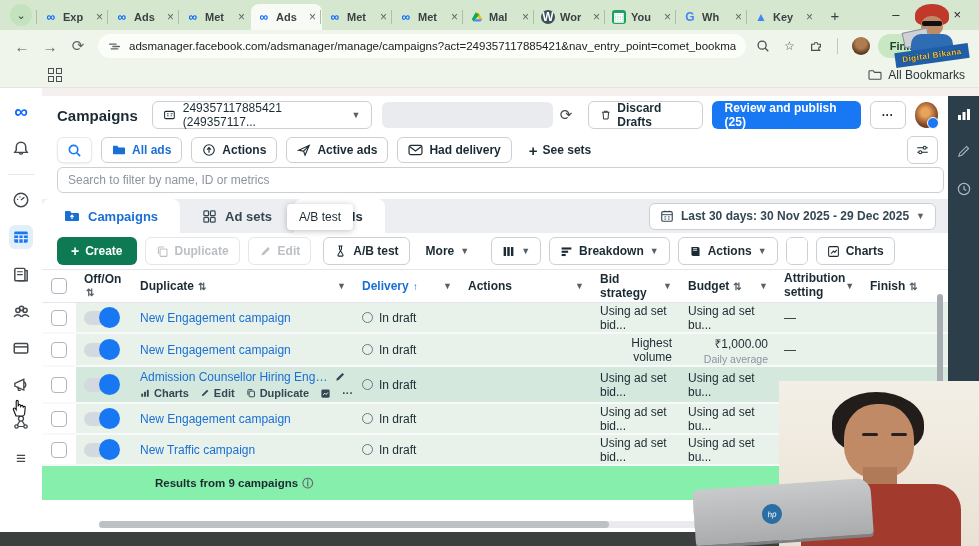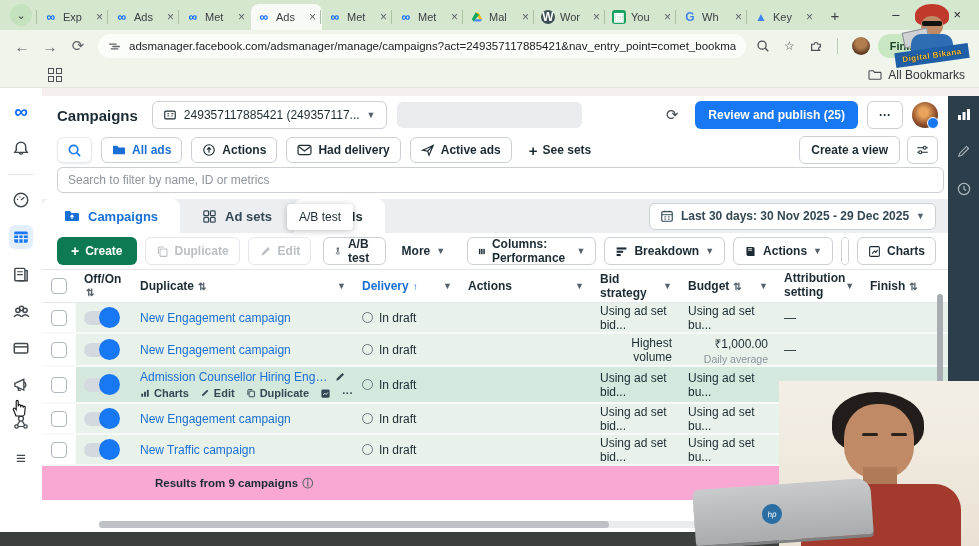--- a/index.html
+++ b/index.html
@@ -13,21 +13,21 @@
   .tab { display:flex; align-items:center; gap:5px; width:71px; height:26px; padding:0 6px; border-radius:8px 8px 0 0; color:#3c4043; position:relative; }
   .tab:not(.active):before { content:""; position:absolute; left:-2px; top:6px; height:14px; width:1px; background:#a9c2a3; }
   .tab.active { background:#f8faf5; }
   .tab .fav { width:14px; height:14px; display:flex; align-items:center; justify-content:center; font-weight:bold; font-size:12px; flex:none; }
   .fav-meta { color:#0866ff; }
   .fav-wp { background:#3a4e56; color:#fff; border-radius:50%; font-size:9px; }
   .fav-sheets { background:#1aa260; color:#fff; border-radius:3px; font-size:9px; }
   .fav-google { color:#4285f4; font-size:12px; }
   .fav-key { color:#4285f4; font-size:10px; }
   .fav-drive { font-size:10px; }
-  .tab .tlabel { flex:1; overflow:hidden; white-space:nowrap; font-size:11px; }
+  .tab .tlabel { flex:1; overflow:hidden; white-space:nowrap; font-size:11px;font-weight:bold; }
   .tab .tclose { font-size:12px; color:#5f6368; }
   .newtab { width:24px; height:24px; display:flex; align-items:center; justify-content:center; color:#3c4043; font-size:15px; margin:0 0 3px 4px; }
   .wincontrols { margin-left:auto; display:flex; align-items:center; gap:22px; padding:0 18px 8px 0; color:#202124; font-size:13px; }
   .winbox { width:10px; height:10px; border:1.2px solid #202124; border-radius:2px; }
 
   .toolbar { position:absolute; left:0; top:30px; width:979px; height:32px; background:#eff5ea; display:flex; align-items:center; }
   .navbtn { width:28px; height:28px; display:flex; align-items:center; justify-content:center; color:#5f6368; font-size:15px; }
   .urlpill { display:flex; align-items:center; gap:8px; height:24px; background:#fbfdf8; border-radius:12px; flex:0 0 648px; margin-left:6px; padding:0 10px; color:#202124; overflow:hidden; }
   .urlpill .url { white-space:nowrap; overflow:hidden; font-size:11.5px; }
   .tbicons { display:flex; align-items:center; gap:14px; margin-left:10px; color:#4a4f54; }
@@ -114,21 +114,21 @@
   .toggle:after { content:""; position:absolute; right:-2px; top:-4px; width:21px; height:21px; border-radius:50%; background:#1877f2; }
   .camplink { color:#1a6fd4; font-size:12px; overflow:hidden; white-space:nowrap; text-overflow:ellipsis; }
   .draftdot { width:11px; height:11px; border:1.5px solid #6b7880; border-radius:50%; margin-right:6px; flex:none; }
   .num { justify-content:flex-end; text-align:right; }
   .budwrap { width:100%; text-align:right; }
   .budsub { color:#8d949e; font-size:10.5px; margin-top:1px; }
   .rowactions { display:flex; align-items:center; gap:11px; font-size:11px; font-weight:bold; color:#344854; margin-top:3px; }
   .rowactions .ra { display:flex; align-items:center; gap:4px; }
   .campcellwrap { display:flex; flex-direction:column; justify-content:center; width:100%; }
   .nameline { display:flex; align-items:center; gap:6px; }
-  .tfooter { display:flex; align-items:center; min-height:34px; background:#f9a8d4; padding-left:113px; font-size:11.5px; font-weight:bold; color:#1c2b33; gap:4px; }
+  .tfooter { display:flex; align-items:center; min-height:34px; background:#86efac; padding-left:113px; font-size:11.5px; font-weight:bold; color:#1c2b33; gap:4px; }
   .infoi { color:#65676b; font-size:11px; }
 
   
   .tooltip { position:absolute; left:245px; top:108px; background:#fff; border-radius:4px; box-shadow:0 1px 6px rgba(0,0,0,.25); padding:6px 12px; font-size:12px; color:#1c2b33; z-index:5; }
   .hscroll { position:absolute; left:57px; right:40px; top:425px; height:7px; border-radius:4px; background:#e9ebee; }
   .hthumb { width:63%; height:7px; border-radius:4px; background:#bdc1c6; }
   .vscroll { position:absolute; right:36px; top:206px; width:6px; height:152px; border-radius:3px; background:#a8adb3; z-index:3; }
   .cursor { position:absolute; left:10px; top:310px; z-index:9; color:#111; }
 
   
@@ -376,20 +376,26 @@
               <path d="M5 6.5 h2 M5 9 h2 M9.5 6.5 h2.5 M9.5 9 h1.5" stroke="#1c2b33" stroke-width="1.1"></path>
             </svg>
           <span>249357117885421 (249357117...</span>
           <span class="caret">▼</span>
         </div>
         <div class="skeleton"></div>
         <div class="headright">
           <div class="iconbtn">
               <span style="font-size:15px">⟳</span>
             </div>
+          <div class="pillbtn">
+            <svg class="i" width="13" height="14" viewBox="0 0 16 16">
+                <path d="M2.8 4.2 h10.4 M6 4 V2.8 h4 V4 M4.2 4.5 l.7 9 h6.2 l.7-9" fill="none" stroke="#1c2b33" stroke-width="1.3"></path>
+              </svg>
+            <span>Discard Drafts</span>
+          </div>
           <div class="bluebtn">
               <span>Review and publish (25)</span>
             </div>
           <div class="pillbtn">
               <span>···</span>
             </div>
           <div class="avatar"></div>
         </div>
       </div>
 
@@ -407,40 +413,37 @@
           <span>All ads</span>
         </div>
         <div class="chip">
           <svg class="i" width="14" height="14" viewBox="0 0 16 16">
               <circle cx="8" cy="8" r="6" fill="none" stroke="#1c2b33" stroke-width="1.3"></circle>
               <path d="M8 11.2 V5.6 M5.8 7.6 L8 5.2 l2.2 2.4" fill="none" stroke="#1c2b33" stroke-width="1.3"></path>
             </svg>
           <span>Actions</span>
         </div>
         <div class="chip">
+          <svg class="i" width="14" height="14" viewBox="0 0 16 16">
+              <path d="M2 8.2 L14 2.6 9.2 14 7.6 9.4z M7.6 9.4 L14 2.6" fill="none" stroke="#1c2b33" stroke-width="1.3"></path>
+            </svg>
+          <span>Active ads</span>
+        </div>
+        <div class="chip">
           <svg class="i" width="15" height="12" viewBox="0 0 16 13">
               <rect x="1" y="1.5" width="14" height="10" rx="2" fill="none" stroke="#1c2b33" stroke-width="1.3"></rect>
               <path d="M2 3 l6 4.5 6-4.5" fill="none" stroke="#1c2b33" stroke-width="1.3"></path>
             </svg>
           <span>Had delivery</span>
         </div>
-        <div class="chip">
-          <svg class="i" width="14" height="14" viewBox="0 0 16 16">
-              <path d="M2 8.2 L14 2.6 9.2 14 7.6 9.4z M7.6 9.4 L14 2.6" fill="none" stroke="#1c2b33" stroke-width="1.3"></path>
-            </svg>
-          <span>Active ads</span>
-        </div>
         <div class="seemore">
             <span style="font-size:15px">+</span>
             <span>See sets</span>
           </div>
         <div class="fr-right">
-          <div class="pillbtn">
-              <span>Create a view</span>
-            </div>
           <div class="pillbtn" style="padding:0 7px">
               <svg class="i" width="15" height="14" viewBox="0 0 16 16">
                 <path d="M2 5.5 h12 M2 10.5 h12" stroke="#1c2b33" stroke-width="1.2"></path>
                 <circle cx="10.5" cy="5.5" r="1.7" fill="#fff" stroke="#1c2b33" stroke-width="1.2"></circle>
                 <circle cx="5.5" cy="10.5" r="1.7" fill="#fff" stroke="#1c2b33" stroke-width="1.2"></circle>
               </svg>
             </div>
         </div>
       </div>
 
@@ -508,21 +511,20 @@
         <div class="flatbtn">
             <span>More</span>
             <span class="caret">▼</span>
           </div>
         <div class="abtn" style="margin-left:6px">
           <svg class="i" width="13" height="13" viewBox="0 0 16 16">
               <rect x="2" y="2.5" width="3" height="11" fill="#1c2b33"></rect>
               <rect x="6.5" y="2.5" width="3" height="11" fill="#1c2b33"></rect>
               <rect x="11" y="2.5" width="3" height="11" fill="#1c2b33"></rect>
             </svg>
-          <span>Columns: Performance</span>
             <span class="caret">▼</span>
         </div>
         <div class="abtn">
           <svg class="i" width="13" height="13" viewBox="0 0 16 16">
               <rect x="2" y="3" width="12" height="2.6" fill="#1c2b33"></rect>
               <rect x="2" y="7" width="8" height="2.6" fill="#1c2b33"></rect>
               <rect x="2" y="11" width="5" height="2.6" fill="#1c2b33"></rect>
             </svg>
           <span>Breakdown</span>
             <span class="caret">▼</span>

